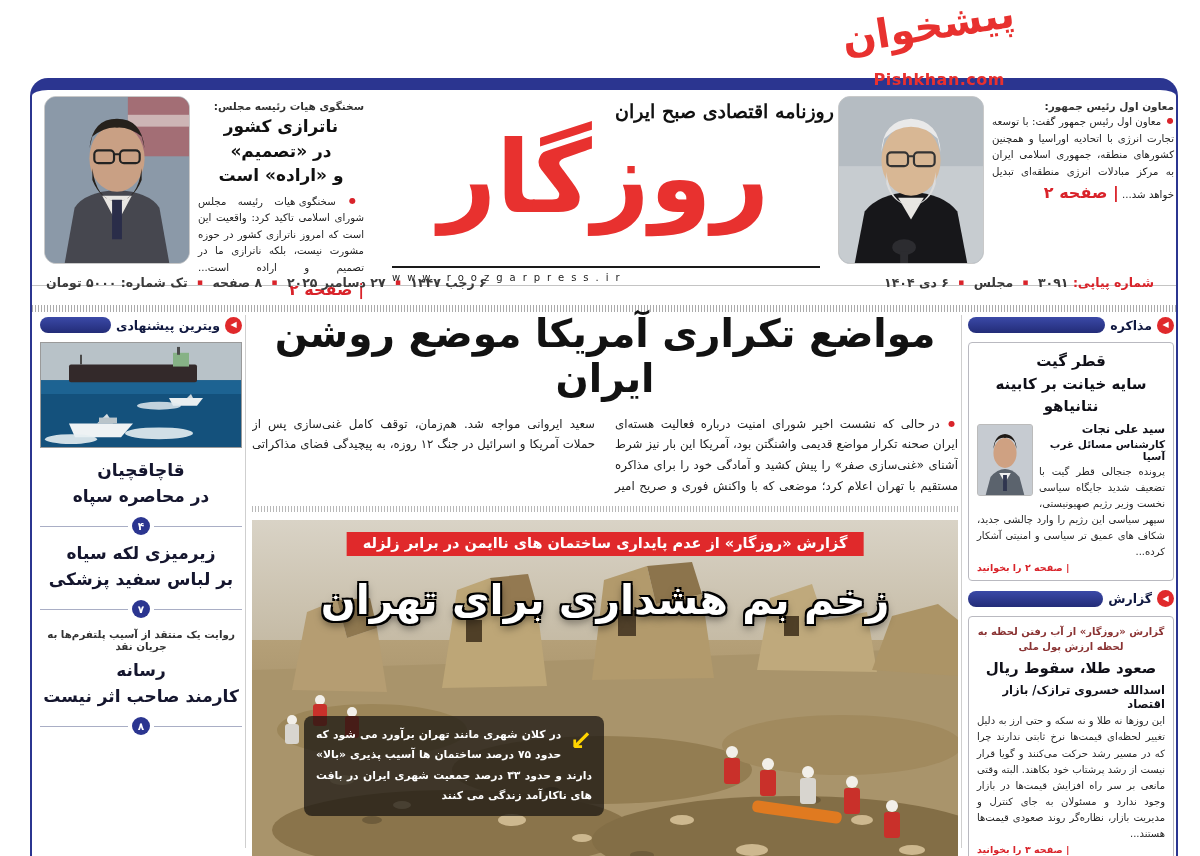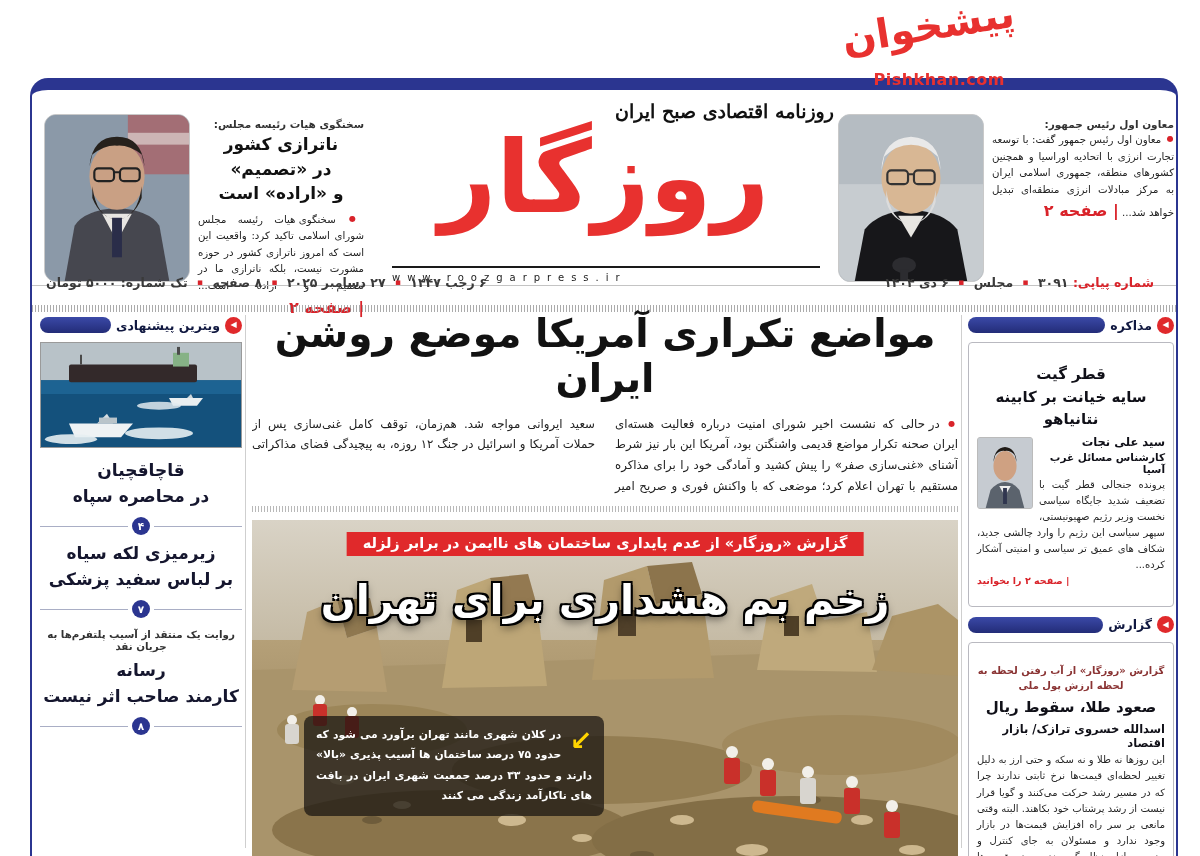--- a/index.html
+++ b/index.html
@@ -19,21 +19,21 @@
     font-size:40px; font-weight:bold; color:#e8312f; transform:rotate(-9deg); z-index:7; }
   .pish-domain { right:195px; top:70px; font-size:16px; font-weight:bold; color:#e8312f;
     direction:ltr; z-index:7; letter-spacing:.5px; }
 
   
   .page-frame { left:30px; top:78px; width:1148px; height:778px;
     border:2px solid #2b3590; border-top-width:12px;
     border-radius:18px 18px 0 0; border-bottom:0; z-index:1; }
 
   
-  .top-story { top:114px; height:172px; display:flex; gap:8px; z-index:2; }
+  .top-story { top:96px; height:172px; display:flex; gap:8px; z-index:2; }
   .ts-left  { left:44px;  width:320px; }
   .ts-right { left:838px; width:336px; }
   .ts-photo { flex:0 0 146px; height:168px; border:1px solid #c9c9c9; border-radius:12px; overflow:hidden; background:#9aa7b5; }
   .ts-photo svg { width:100%; height:100%; display:block; }
   .ts-text { flex:1; padding-top:4px; }
   .ts-kicker { font-size:10.5px; font-weight:bold; color:#333; margin-bottom:2px; }
   .ts-title { font-size:17px; font-weight:bold; color:#111; line-height:1.45; white-space:pre-line; text-align:center; margin:2px 0 6px; }
   .ts-body { font-size:10.2px; line-height:1.62; text-align:justify; color:#222; }
   .bullet { color:#d9232a; font-size:8px; vertical-align:2px; margin-left:2px; }
   .ref { color:#d9232a; font-weight:bold; font-size:16px; white-space:nowrap; }
@@ -76,21 +76,21 @@
   .sc-item { text-align:center; }
   .sc-kicker { font-size:10.3px; font-weight:bold; color:#333; margin-top:10px; }
   .sc-title { font-size:17px; font-weight:bold; color:#15162e; line-height:1.5; white-space:pre-line; margin:6px 0 8px; }
   .sc-sep { display:flex; align-items:center; gap:4px; margin:6px 0 4px; }
   .sc-sep .line { flex:1; height:1px; background:#a9aec5; }
   .badge { width:18px; height:18px; border-radius:50%; background:#2b3590; color:#fff;
     font-size:10.5px; font-weight:bold; display:flex; align-items:center; justify-content:center; flex:0 0 18px; }
 
   
   .rcol { left:968px; top:314px; width:206px; z-index:2; }
-  .sec-box { border:1px solid #b9b9c0; border-radius:4px; background:#fff; padding:20px 8px; margin-bottom:7px; }
+  .sec-box { border:1px solid #b9b9c0; border-radius:4px; background:#fff; padding:7px 8px; margin-bottom:7px; }
   .sb-kicker { font-size:10px; font-weight:bold; color:#8a3333; text-align:center; line-height:1.5; margin-bottom:3px; }
   .sb-title { font-size:15px; font-weight:bold; color:#101018; text-align:center; line-height:1.5;
     white-space:pre-line; margin-bottom:4px; }
   .sb-author { font-size:11.5px; font-weight:bold; color:#101018; margin-bottom:2px; }
   .sb-role { font-size:10.5px; font-weight:bold; color:#101018; margin-bottom:2px; }
   .sb-body { font-size:10px; line-height:1.62; text-align:justify; color:#262626; }
   .sb-ref { display:block; text-align:left; color:#d9232a; font-weight:bold; font-size:9.5px; margin-top:1px; }
   .author-photo { float:left; width:56px; height:72px; margin:2px 6px 2px 0;
     border:1px solid #bbb; border-radius:3px; overflow:hidden; background:#c8ccd0; }
   .author-photo svg { width:100%; height:100%; display:block; }

